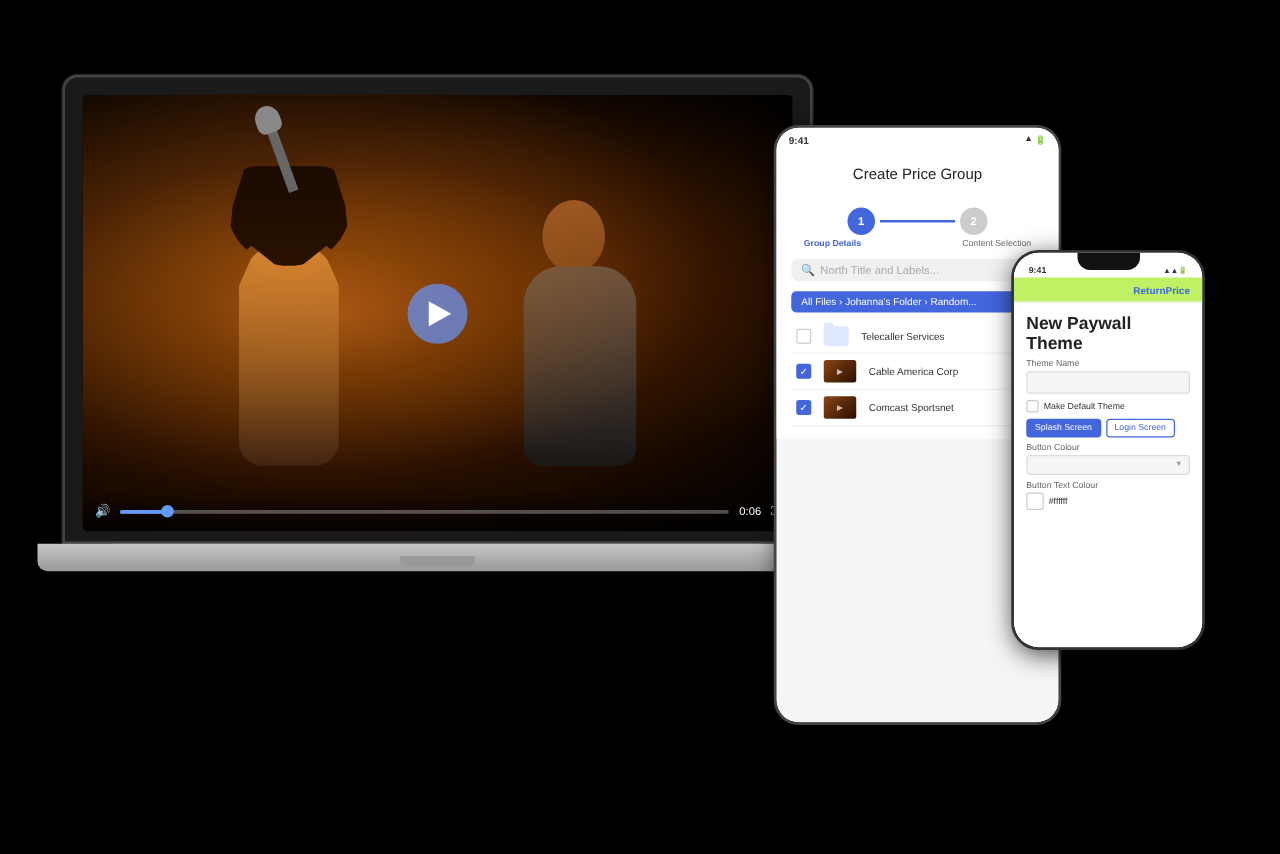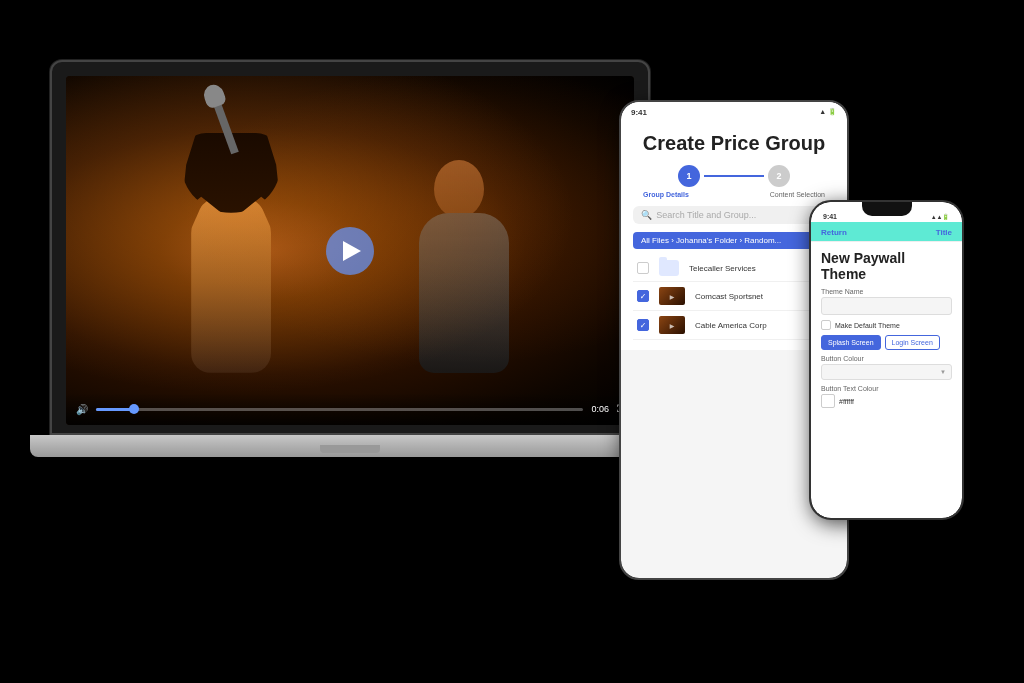--- a/index.html
+++ b/index.html
@@ -326,25 +326,25 @@
       display: flex;
       gap: 2px;
     }
 
     .tablet-content {
       background: #fff;
       padding: 10px 12px;
     }
 
     .tablet-title {
-      font-size: 20px;
-      font-weight: 700;
+      font-size: 12px;
+      font-weight: 400;
       color: #222;
       text-align: center;
-      margin-bottom: 10px;
+      margin-bottom: 20px;
     }
 
     .step-indicator {
       display: flex;
       align-items: center;
       justify-content: center;
       margin-bottom: 4px;
       gap: 4px;
     }
 
@@ -545,25 +545,25 @@
       font-weight: 600;
       color: #333;
     }
 
     .phone-status-icons {
       font-size: 6px;
       color: #333;
     }
 
     .phone-header {
-      background: #5eead4;
+      background: #bef264;
       padding: 6px 10px 4px;
       display: flex;
       align-items: center;
-      justify-content: space-between;
+      justify-content: flex-end;
       border-bottom: 1px solid #eee;
     }
 
     .phone-header-title {
       font-size: 10px;
       font-weight: 700;
       color: #222;
     }
 
     .phone-header-btn {
@@ -796,59 +796,59 @@
           <div class="step-line"></div>
           <div class="step-circle inactive">2</div>
         </div>
         <div class="step-labels">
           <span class="step-label active">Group Details</span>
           <span class="step-label">Content Selection</span>
         </div>
 
         <div class="search-bar">
           <span class="search-icon-sm">🔍</span>
-          <span class="search-placeholder">Search Title and Group...</span>
+          <span class="search-placeholder">North Title and Labels...</span>
         </div>
 
         <div class="breadcrumb-bar">
           <span class="breadcrumb-text">All Files › Johanna's Folder › Random...</span>
         </div>
 
         <div class="file-item">
           <div class="file-checkbox"></div>
           <div class="folder-icon-sm"></div>
           <span class="file-name">Telecaller Services</span>
         </div>
         <div class="file-item">
           <div class="file-checkbox checked"></div>
           <div class="video-thumb-sm"></div>
-          <span class="file-name">Comcast Sportsnet</span>
+          <span class="file-name">Cable America Corp</span>
         </div>
         <div class="file-item">
           <div class="file-checkbox checked"></div>
           <div class="video-thumb-sm"></div>
-          <span class="file-name">Cable America Corp</span>
+          <span class="file-name">Comcast Sportsnet</span>
         </div>
       </div>
     </div>
   </div>
 
   <div class="phone">
     <div class="phone-notch"></div>
     <div class="phone-screen">
 
       <div class="phone-status-bar">
         <span class="phone-status-time">9:41</span>
         <span class="phone-status-icons">▲▲🔋</span>
       </div>
 
       <div class="phone-header">
         <span class="phone-header-btn">Return</span>
         <span class="phone-header-title"></span>
-        <span class="phone-header-btn">Title</span>
+        <span class="phone-header-btn">Price</span>
       </div>
 
 
       <div class="phone-section">
         <div class="phone-section-title">New Paywall Theme</div>
 
         <div class="phone-field-label">Theme Name</div>
         <div class="phone-field-input"></div>
 
         <div class="phone-checkbox-row">

